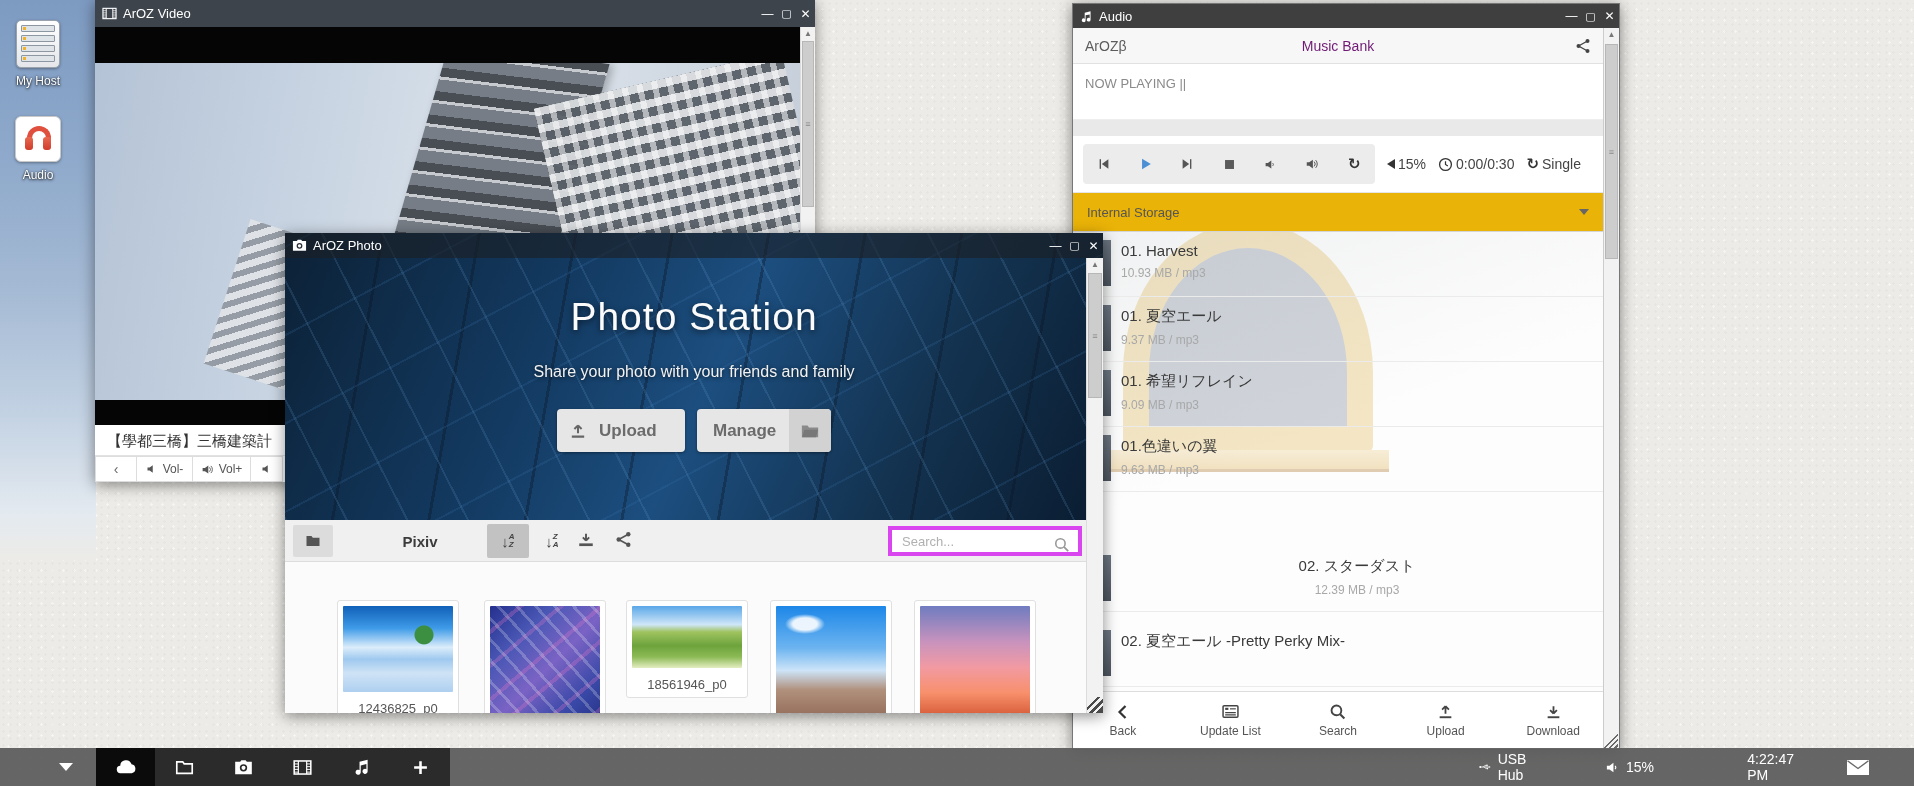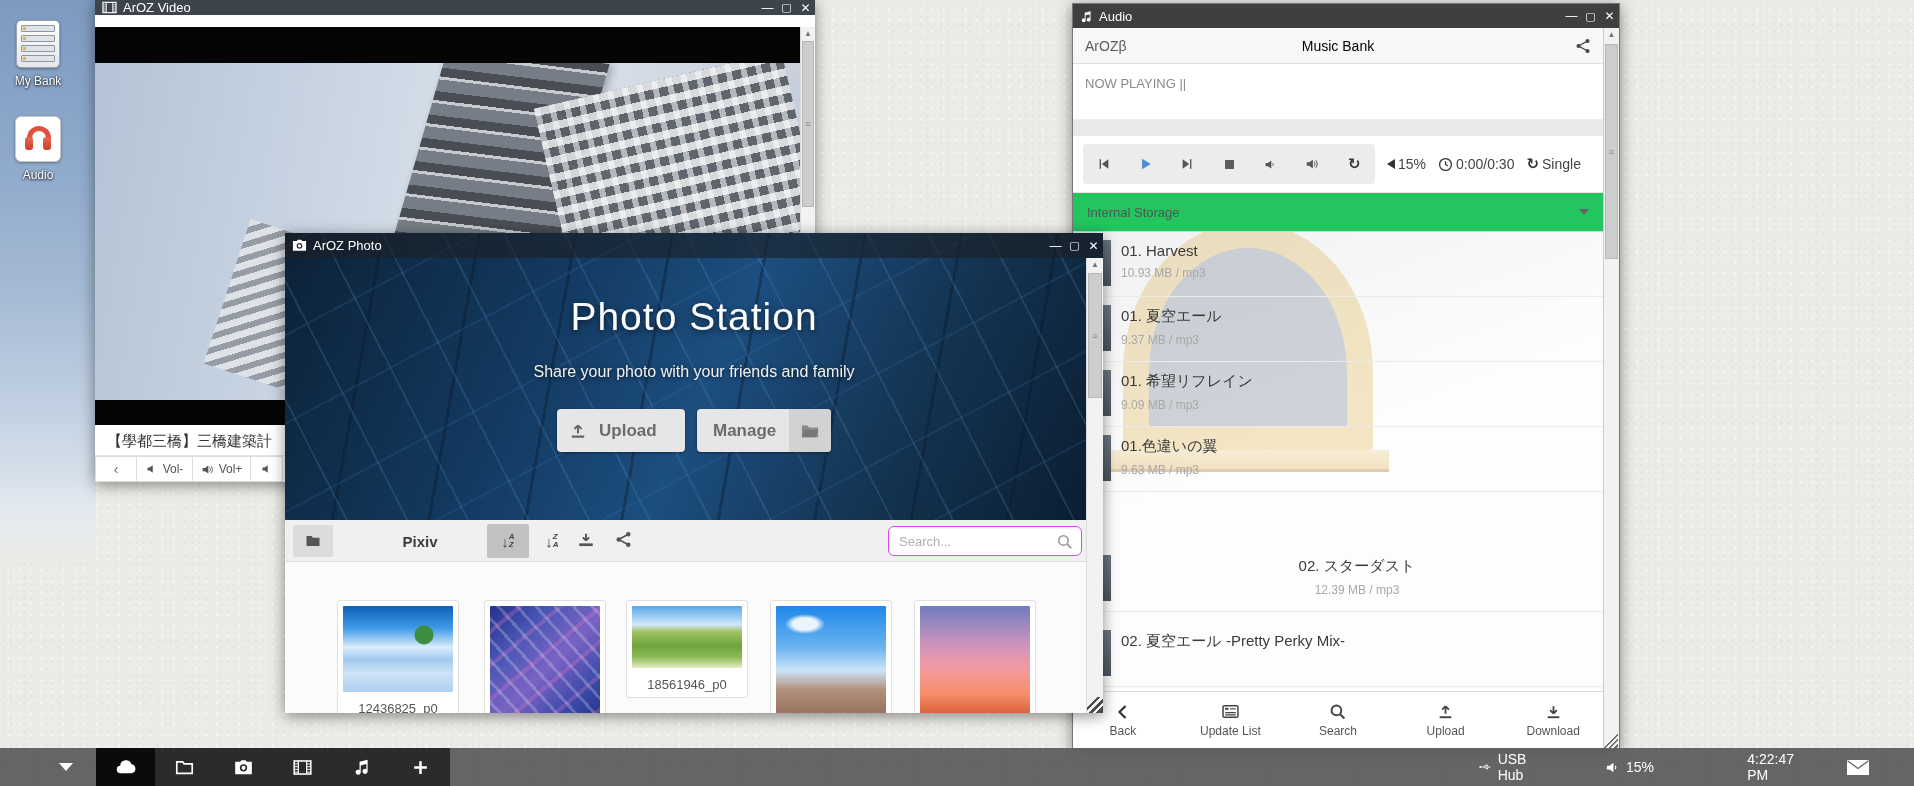--- a/index.html
+++ b/index.html
@@ -46,21 +46,21 @@
   
   .sbar { position:absolute; background:#f2f2f2; border-left:1px solid #dcdcdc; }
   .sb-btn { position:absolute; left:0; right:0; height:14px; background:#f2f2f2; color:#777;
     font-size:8px; text-align:center; line-height:14px; }
   .sb-thumb { position:absolute; left:1px; right:1px; background:#cdcdcd; border:1px solid #b7b7b7;
     color:#8a8a8a; font-size:9px; text-align:center; }
   .sb-thumb .grip { position:absolute; left:0; right:0; top:50%; margin-top:-6px; line-height:12px; }
 
   
   .win-video { left:95px; top:0; width:720px; height:482px; z-index:1; }
-  .win-video .tbar { height:15px; background:#3d444c; }
+  .win-video .tbar { height:27px; background:#3d444c; }
   .vid-area { position:absolute; left:0; right:15px; top:27px; height:398px; background:#050505; overflow:hidden; }
   .vid-frame { position:absolute; left:0; right:0; top:36px; height:337px; overflow:hidden;
     background:linear-gradient(100deg,#b4c3d6 0%,#c8d4e2 30%,#dde4ec 58%,#cdd5df 82%,#c2ccd8 100%); }
   .vt { position:absolute; }
   .vt-a { left:44%; top:-4%; width:23%; height:92%; transform:rotate(7deg) skewX(-9deg);
     background:repeating-linear-gradient(180deg,#494e55 0 9px,#c7cbd0 9px 12px,#767d86 12px 24px);
     box-shadow:4px 0 8px rgba(0,0,0,.25); }
   .vt-b { right:-3%; top:4%; width:36%; height:96%; transform:rotate(-13deg);
     background:repeating-linear-gradient(180deg,#d9dbde 0 8px,#596068 8px 17px); opacity:.95; }
   .vt-b::after { content:""; position:absolute; inset:0;
@@ -79,34 +79,34 @@
   .vbtn.b1 { width:42px; font-size:14px; color:#666; }
   .vbtn.b2 { width:56px; } .vbtn.b3 { width:58px; } .vbtn.b4 { width:32px; }
   .vid-sb { right:0; top:27px; bottom:0; width:15px; }
 
   
   .win-audio { left:1072px; top:3px; width:548px; height:747px; z-index:2; border:1px solid #777; }
   .win-audio .tbar { height:24px; background:#3f3f3f; }
   .a-header { position:absolute; left:0; right:16px; top:24px; height:36px; background:#f7f7f7;
     border-bottom:1px solid #e1e1e1; display:flex; align-items:center; font-size:14px; color:#5c5c5c; }
   .a-brand { margin-left:12px; }
-  .a-appname { position:absolute; left:0; right:0; text-align:center; color:#000000; }
+  .a-appname { position:absolute; left:0; right:0; text-align:center; color:#701a75; }
   .a-share { margin-left:auto; margin-right:12px; z-index:1; }
   .a-now { position:absolute; left:0; right:16px; top:60px; height:56px; background:#fff;
     border-bottom:1px solid #eee; font-size:13px; color:#8a8a8a; padding:12px 12px; }
   .a-strip { position:absolute; left:0; right:16px; top:116px; height:16px; background:#e9e9e9; }
   .a-controls { position:absolute; left:0; right:16px; top:132px; height:56px; background:#fff;
     display:flex; align-items:center; }
   .transport { margin-left:10px; width:292px; height:40px; background:#ececec; border-radius:4px;
     display:flex; align-items:stretch; }
   .tp-btn { flex:1; display:flex; align-items:center; justify-content:center; color:#555; cursor:pointer; }
   .pstat { display:flex; align-items:center; gap:3px; font-size:14px; color:#444; margin-left:12px; white-space:nowrap; }
   .tri-l { width:0; height:0; border-top:5px solid transparent; border-bottom:5px solid transparent; border-right:8px solid #333; }
   .rep { font-size:15px; font-weight:bold; color:#333; }
-  .a-storage { position:absolute; left:0; right:16px; top:188px; height:40px; background:#22c55e;
+  .a-storage { position:absolute; left:0; right:16px; top:188px; height:40px; background:#eab308;
     border-top:1px solid #e5e5e5; border-bottom:1px solid #d5d5d5; display:flex; align-items:center;
     font-size:13px; color:#555; padding:8px 14px; }
   .a-storage .caret { margin-left:auto; width:0; height:0; border-left:5px solid transparent;
     border-right:5px solid transparent; border-top:6px solid #666; }
   .a-list { position:absolute; left:0; right:16px; top:228px; height:461px; background:#fdfdfd; overflow:hidden; }
   .a-art { position:absolute; left:30px; top:-10px; width:320px; height:270px; opacity:.42; }
   .art-arch { position:absolute; left:20px; top:0; width:250px; height:230px; background:#939eab;
     border:26px solid #eac878; border-radius:125px 125px 6px 6px / 150px 150px 6px 6px; }
   .art-sill { position:absolute; left:6px; top:228px; width:280px; height:22px;
     background:linear-gradient(180deg,#f0d9a2,#e3bd6e); border-bottom:3px solid #b98c4a; }
@@ -153,21 +153,21 @@
     align-items:center; justify-content:center; font-size:15px; font-weight:bold; color:#3c3c3c; }
   .pt-sort { position:absolute; top:4px; width:42px; height:34px; display:flex; align-items:center;
     justify-content:center; color:#444; cursor:pointer; border-radius:2px; }
   .pt-sort.az { left:202px; background:#c2c2c2; }
   .pt-sort.za { left:246px; }
   .sorticon { display:flex; align-items:center; font-size:15px; }
   .azstack { display:flex; flex-direction:column; font-size:8px; font-weight:bold; line-height:8px; }
   .pt-ic { position:absolute; top:11px; color:#555; cursor:pointer; }
   .pt-dl { left:292px; } .pt-sh { left:330px; }
   .pt-search { position:absolute; left:603px; top:6px; width:194px; height:30px; background:#fff;
-    border:1px solid #d946ef; border-radius:6px; }
+    border:4px solid #d946ef; border-radius:0; }
   .pt-search input { width:100%; height:100%; border:none; outline:none; font-size:13px;
     padding:0 30px 0 10px; color:#444; background:transparent; font-family:inherit; }
   .pt-search input::placeholder { color:#b0b0b0; }
   .pt-mag { position:absolute; right:8px; top:6px; color:#999; }
   .p-content { position:absolute; left:0; right:17px; top:329px; bottom:0; background:#fbfbfb; overflow:hidden; }
   .pcard { position:absolute; top:38px; width:122px; background:#fff; border:1px solid #e0e0e0;
     border-radius:3px; padding:5px 5px; cursor:pointer; }
   .pimg { width:100%; border-radius:1px; }
   .pc1 { left:52px; } .pc2 { left:199px; } .pc3 { left:341px; } .pc4 { left:485px; } .pc5 { left:629px; }
   .pc1 .pimg { height:86px;
@@ -217,21 +217,21 @@
 <div class="screen">
   <div class="sky"></div>
 
   <div class="dicon ic-host">
     <div class="host-box">
       <div class="host-slot"></div>
         <div class="host-slot"></div>
         <div class="host-slot"></div>
         <div class="host-slot"></div>
     </div>
-    <div class="dlabel">My Bank</div>
+    <div class="dlabel">My Host</div>
   </div>
   <div class="dicon ic-audio">
     <div class="audio-box">
       <div class="hp-band"></div>
         <div class="hp-cup l"></div>
         <div class="hp-cup r"></div>
     </div>
     <div class="dlabel">Audio</div>
   </div>
 

